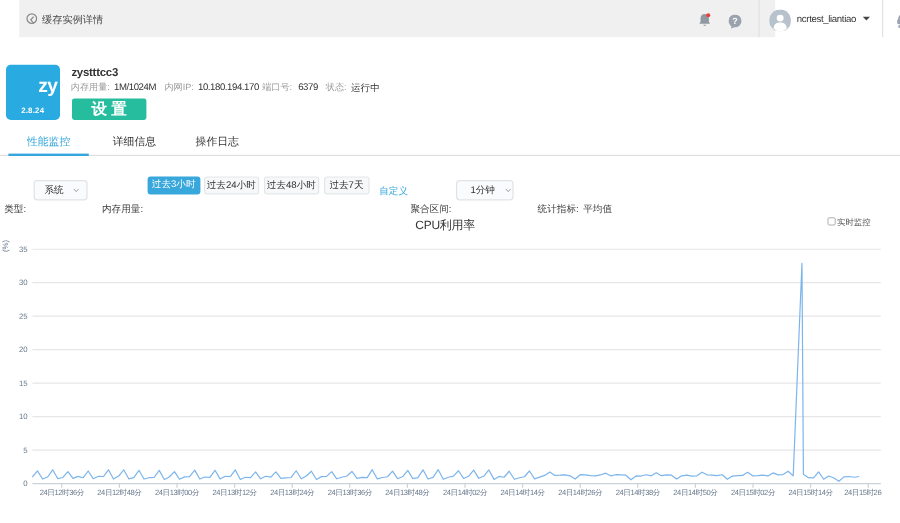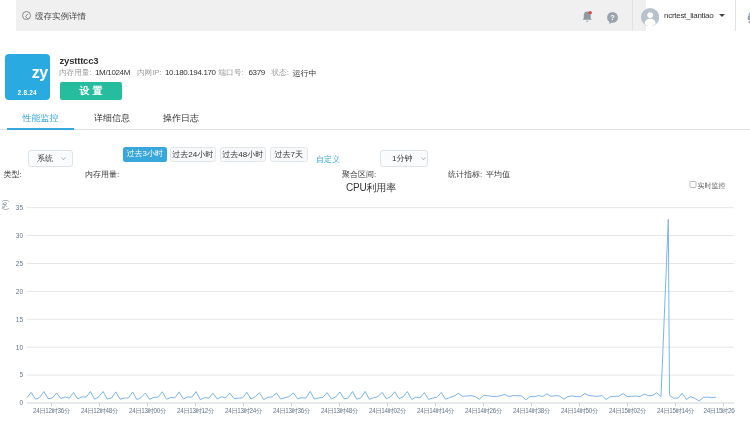--- a/index.html
+++ b/index.html
@@ -14,21 +14,21 @@
 .uname { position:absolute; left:648px; top:0; line-height:32px; font-size:8px; letter-spacing:-0.28px; color:#333; }
 .caret { position:absolute; left:702.5px; top:14px; width:0; height:0; border-left:3px solid transparent; border-right:3px solid transparent; border-top:3.5px solid #444; }
 
 .logo { position:absolute; left:5px; top:54px; width:44.5px; height:46px; background:#29abe2; border-radius:4px; color:#fff; text-align:center; }
 .logo .zy { font-size:16px; font-weight:bold; margin-top:11px; line-height:15px; letter-spacing:-0.5px;padding-left:25px; }
 .logo .ver { font-size:6.5px; font-weight:bold; margin-top:9px; letter-spacing:0.2px; }
 .iname { position:absolute; left:59.5px; top:54.5px; font-size:9.5px; font-weight:bold; color:#333; letter-spacing:-0.2px; }
 .ii { position:absolute; top:68px; font-size:8px; color:#333; }
 .ii.lab { color:#9a9a9a; font-size:7.6px; }
 .ii.num { letter-spacing:-0.35px; }
-.setbtn { position:absolute; left:60px; top:82px; width:62px; height:17.5px; background:#26bd9e; border-radius:2px; color:#fff; font-size:10px; font-weight:bold; text-align:center; line-height:17.5px; }
+.setbtn { position:absolute; left:60px; top:82px; width:62px; height:17.5px; background:#26bd9e; border-radius:2px; color:#fff; font-size:13px; font-weight:bold; text-align:center; line-height:17.5px; }
 
 .tabline { position:absolute; left:0; top:128.5px; width:750px; height:1px; background:#e0e0e0; }
 .tab { position:absolute; top:112px; font-size:9px; color:#333; }
 .tab.active { color:#36a6dc; }
 .tabul { position:absolute; left:7px; top:127.5px; width:67px; height:2px; background:#36a6dc; }
 
 .flt { position:absolute; font-size:8px; color:#3c3c3c; top:153.5px;margin-top:15px; }
 .dd { position:absolute; top:149.5px; height:17px; background:#fafbfc; border:1px solid #dfe3e7; border-radius:3px; font-size:8px; color:#333;padding-left:13px; }
 .dd .txt { position:absolute; top:0; line-height:15px; }
 .dd .dc { position:absolute; top:5.5px; width:5px; height:5px; }

